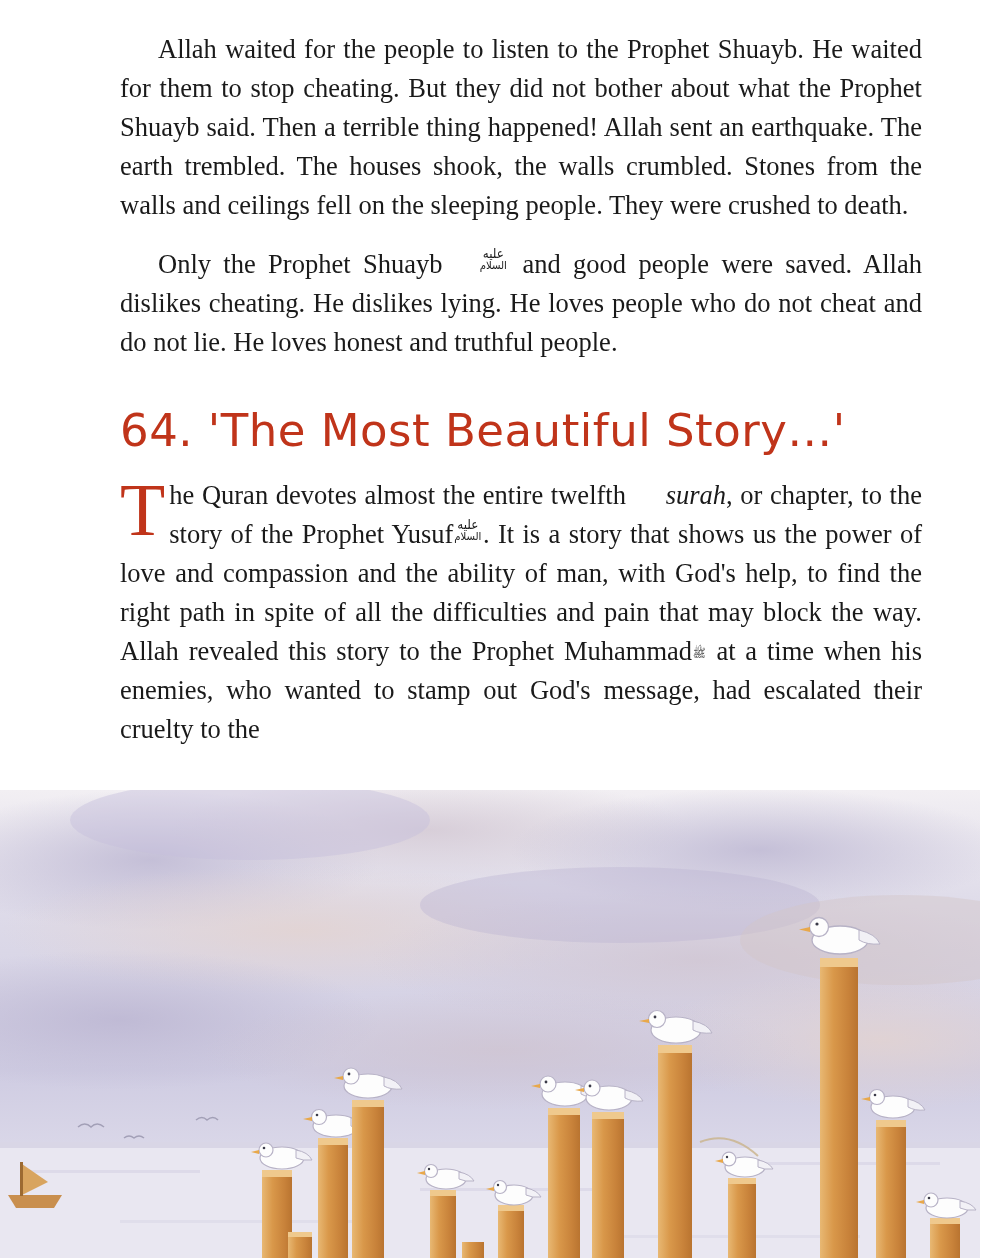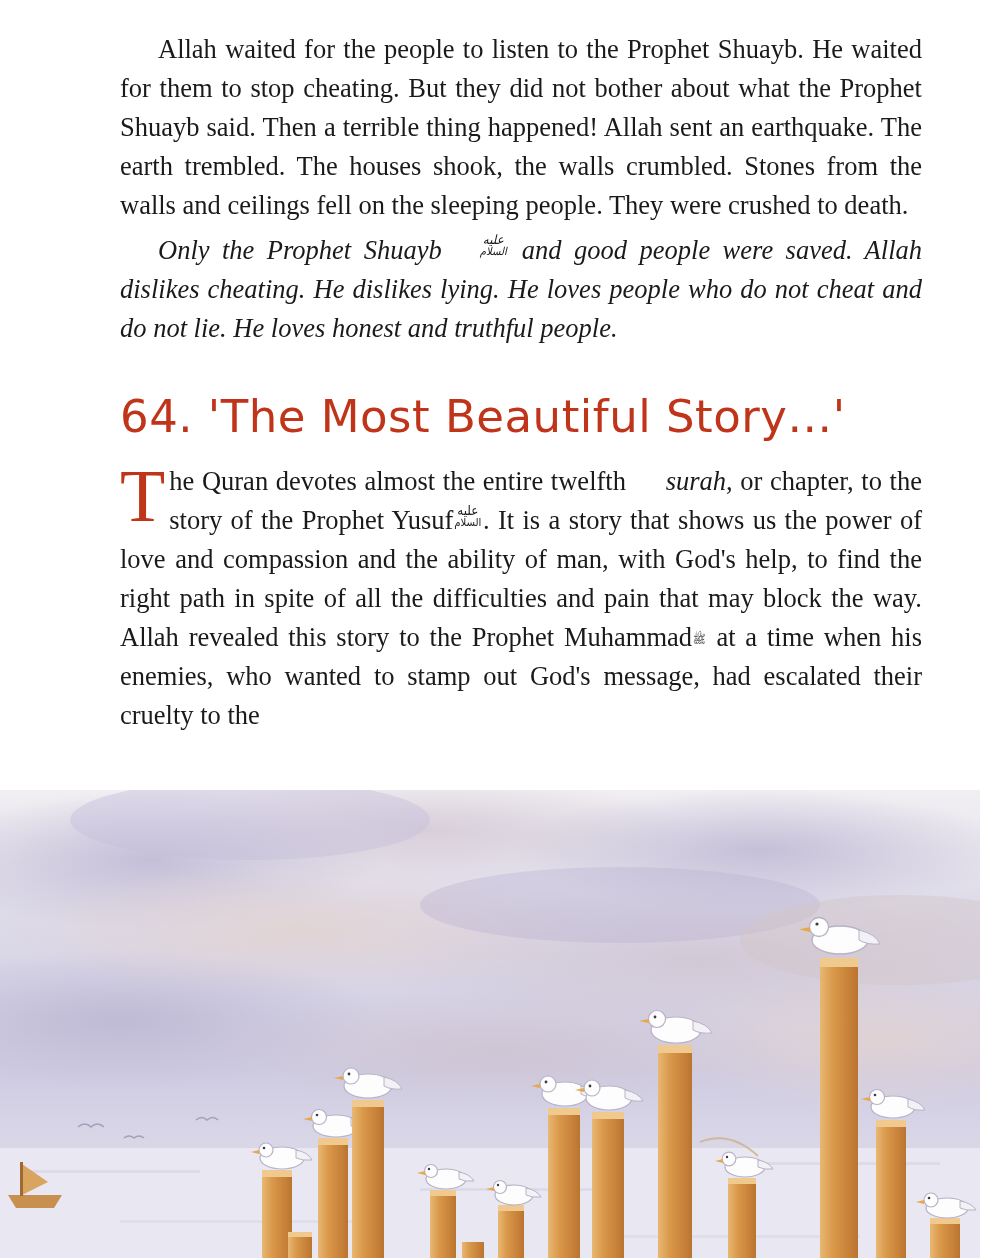--- a/index.html
+++ b/index.html
@@ -34,22 +34,21 @@
     margin: 0 0 0 0;
     font-size: 26.5px;
     line-height: 39px;
     color: #1a1a1a;
     text-align: justify;
     text-indent: 38px;
     font-family: "Liberation Serif", serif;
   }
 
   p.body-par + p.body-par {
-    margin-top: 6px;
-    font-style: italic;
+    margin-top: 20px;
   }
 
   .honorific {
     display: inline-block;
     font-size: 13px;
     line-height: 1.0;
     color: #1a1a1a;
     vertical-align: 0.30em;
     letter-spacing: -0.3px;
     transform: scaleX(0.92);

